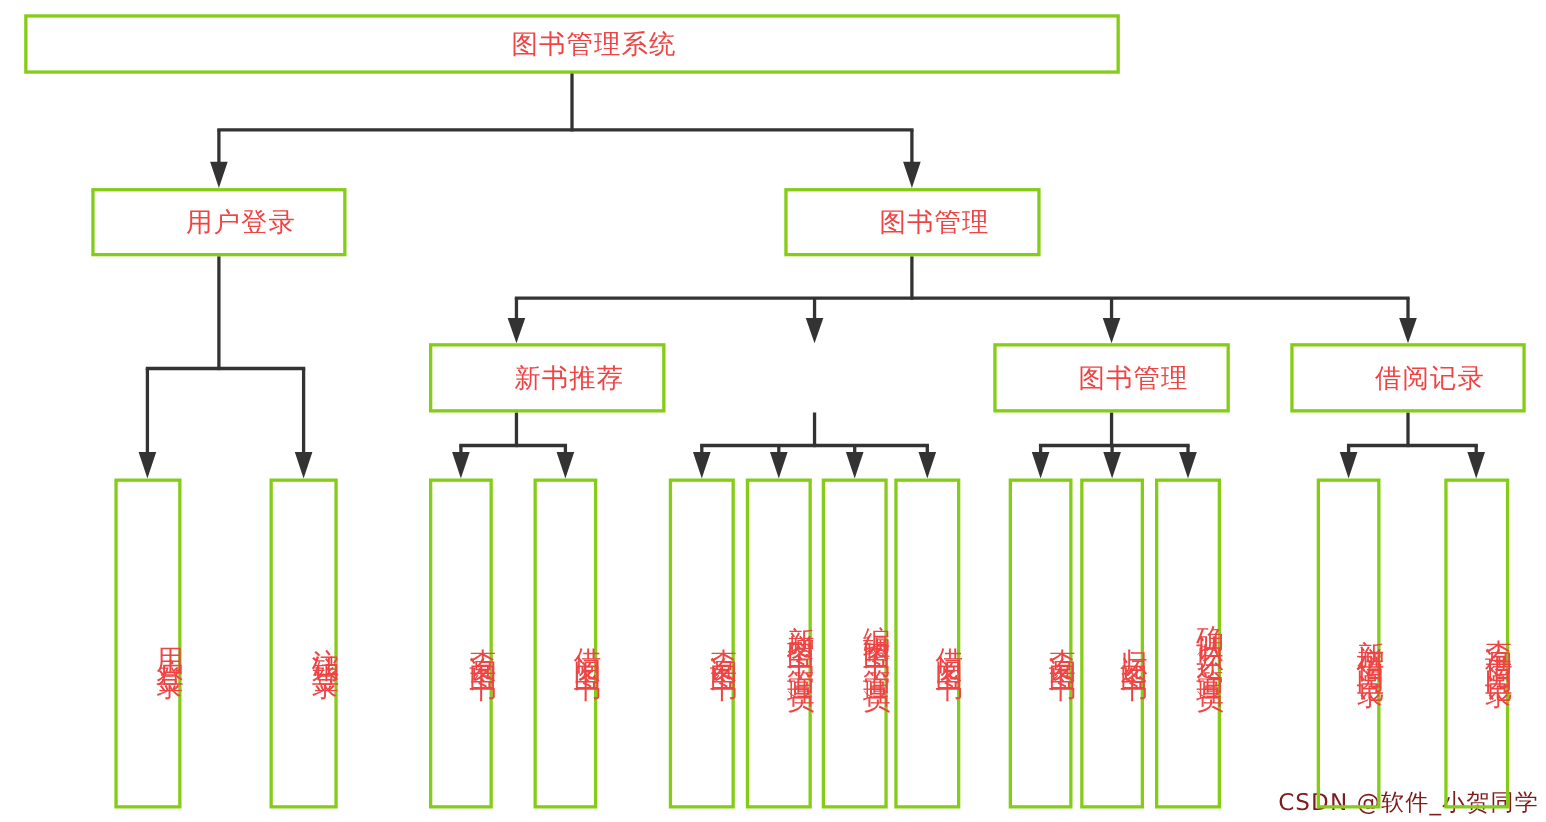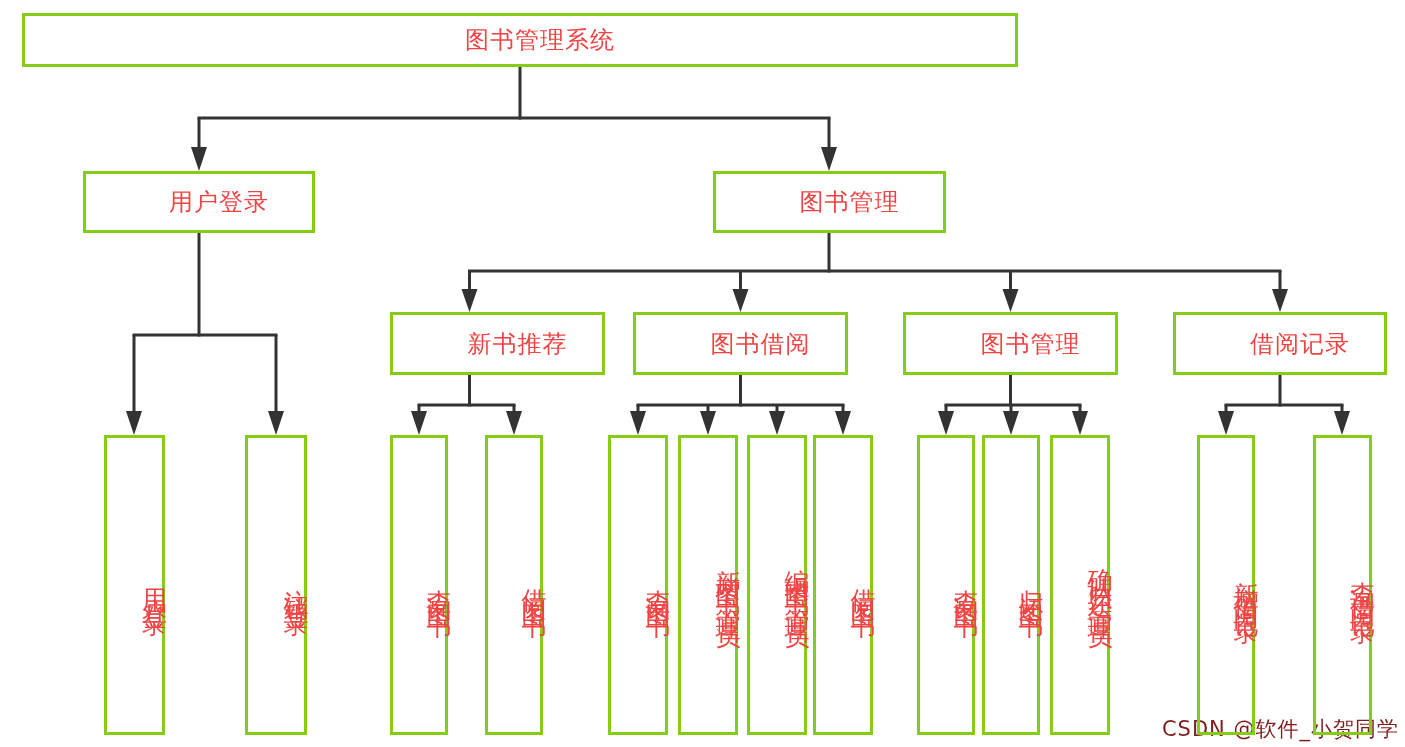--- a/index.html
+++ b/index.html
@@ -133,21 +133,20 @@
       <polygon points="1334,411 1350,411 1342,435"></polygon>
     </g>
   </svg>
 
   <div class="node hnode" style="left:22px; top:13px; width:996px; height:54px;">图书管理系统</div>
 
   <div class="node hnode" style="left:83px; top:171px; width:232px; height:62px;">用户登录</div>
   <div class="node hnode" style="left:713px; top:171px; width:233px; height:62px;">图书管理</div>
 
   <div class="node hnode" style="left:362px; top:312px; width:215px; height:63px;margin-left:28px;">新书推荐</div>
-  <div class="node hnode" style="left:633px; top:312px; width:215px; height:63px;">图书借阅</div>
   <div class="node hnode" style="left:903px; top:312px; width:215px; height:63px;">图书管理</div>
   <div class="node hnode" style="left:1173px; top:312px; width:214px; height:63px;">借阅记录</div>
 
   <div class="node vnode leaf" style="left:104px; width:61px;">用户登录</div>
   <div class="node vnode leaf" style="left:245px; width:62px;">注销登录</div>
 
   <div class="node vnode leaf" style="left:390px; width:58px;">查询图书</div>
   <div class="node vnode leaf" style="left:485px; width:58px;">借阅图书</div>
 
   <div class="node vnode leaf" style="left:608px; width:60px;">查询图书</div>

